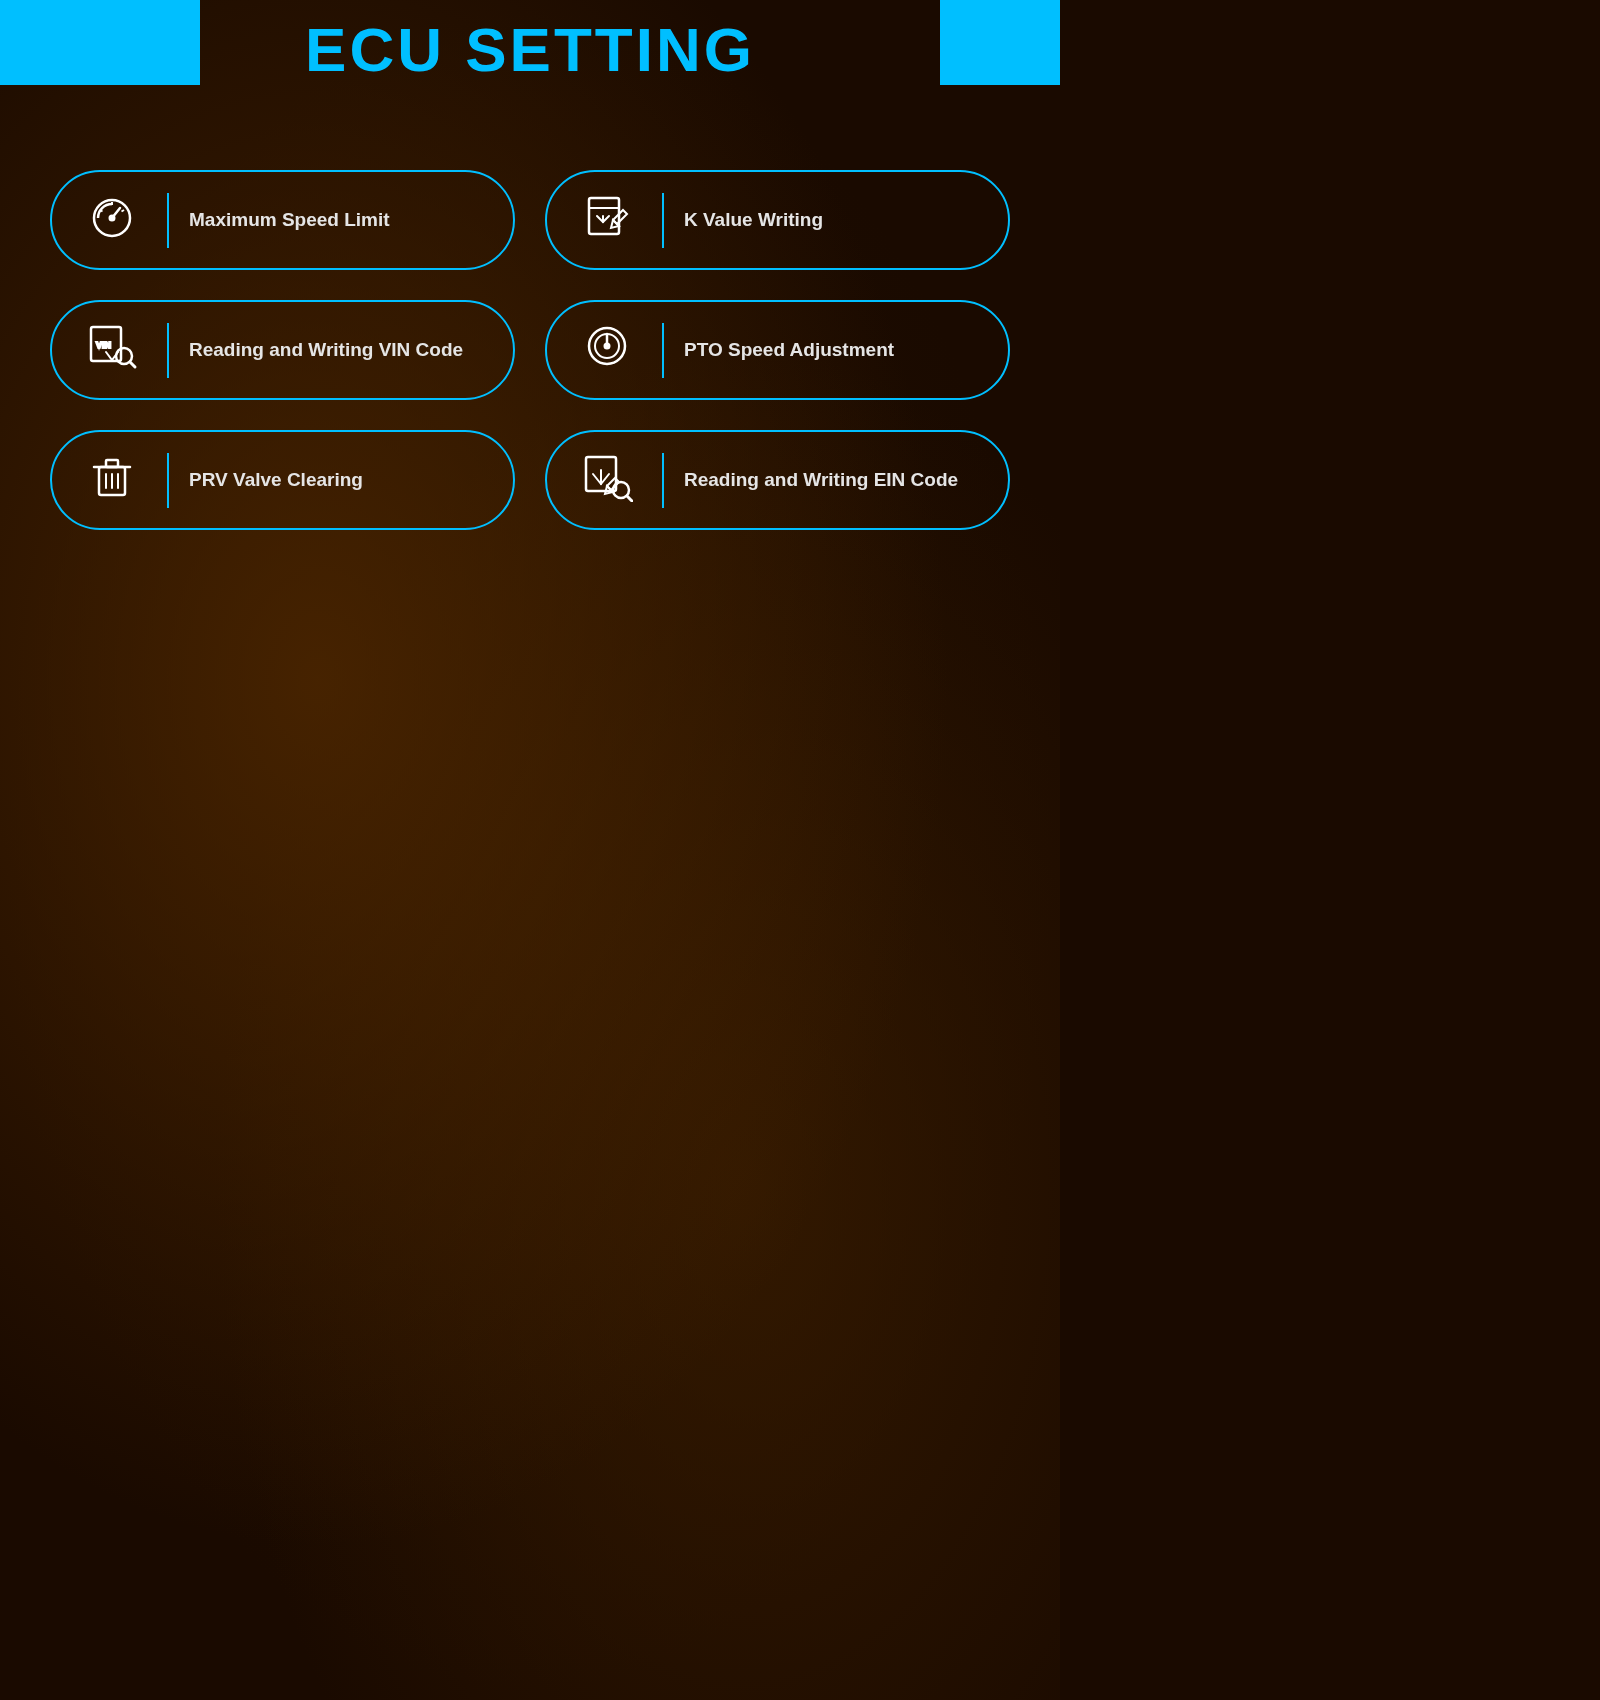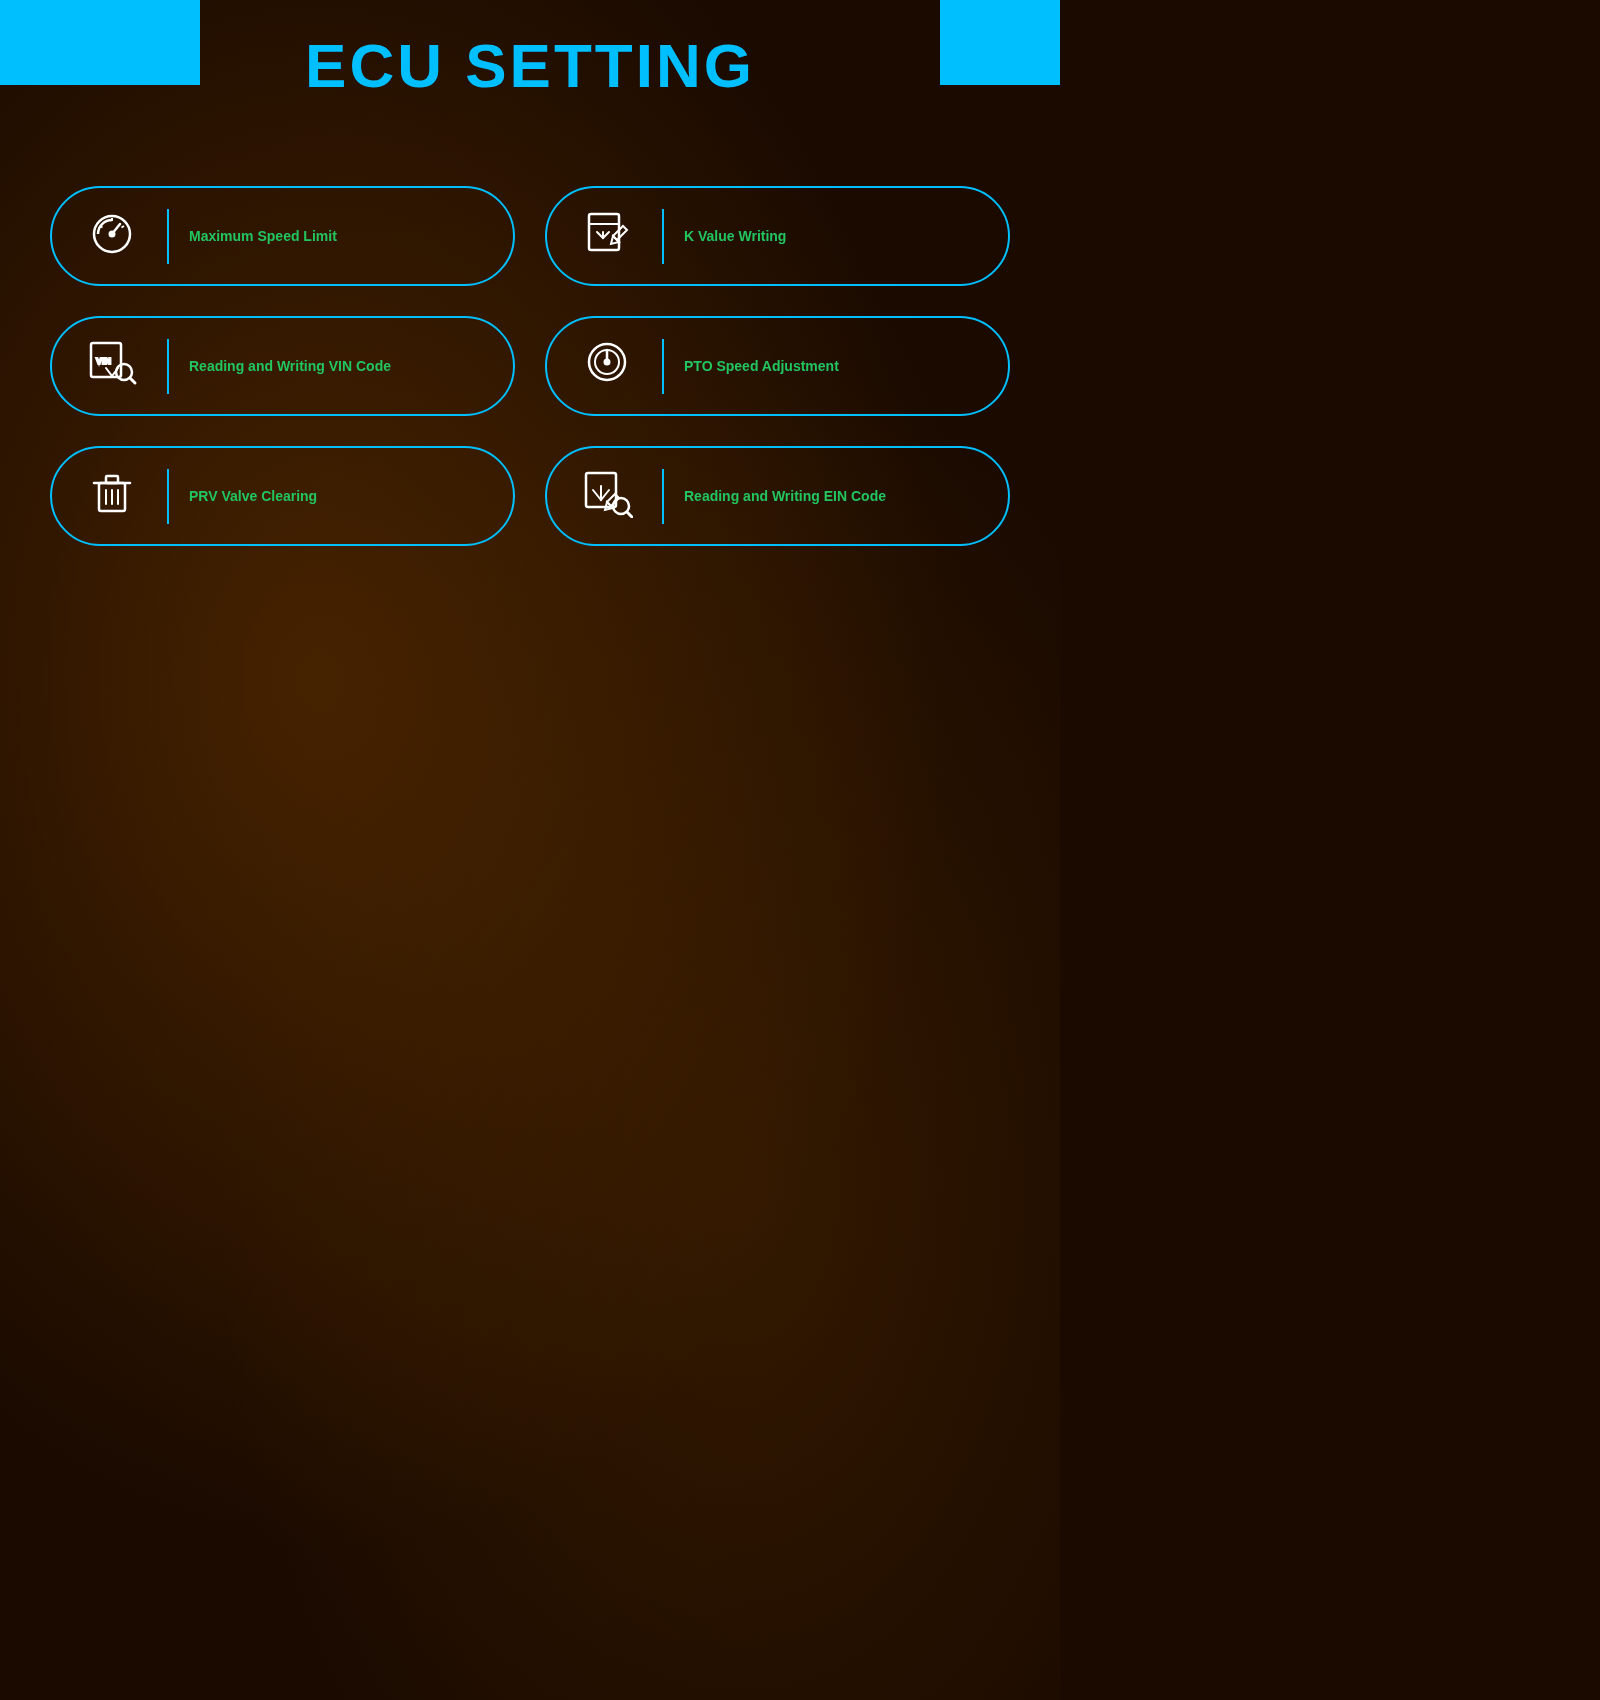--- a/index.html
+++ b/index.html
@@ -32,21 +32,21 @@
       position: relative;
       z-index: 1;
     }
 
     
     .header {
       position: relative;
       display: flex;
       align-items: flex-end;
       justify-content: center;
-      padding: 20px 0 15px;
+      padding: 4px 0 15px;
       margin-bottom: 40px;
     }
 
     .header-bar-left {
       position: absolute;
       left: 0;
       top: 0;
       width: 200px;
       height: 85px;
       background: #00bfff;
@@ -113,23 +113,23 @@
 
     .divider {
       width: 2px;
       height: 55px;
       background: #00bfff;
       margin: 0 20px;
       flex-shrink: 0;
     }
 
     .button-label {
-      font-size: 14px;
+      font-size: 19px;
       font-weight: 700;
-      color: #22c55e;
+      color: #e5e5e5;
       line-height: 1.3;
     }
   </style>
 </head>
 <body>
 
 <div class="bg-overlay"></div>
 
 <div class="content">
 

